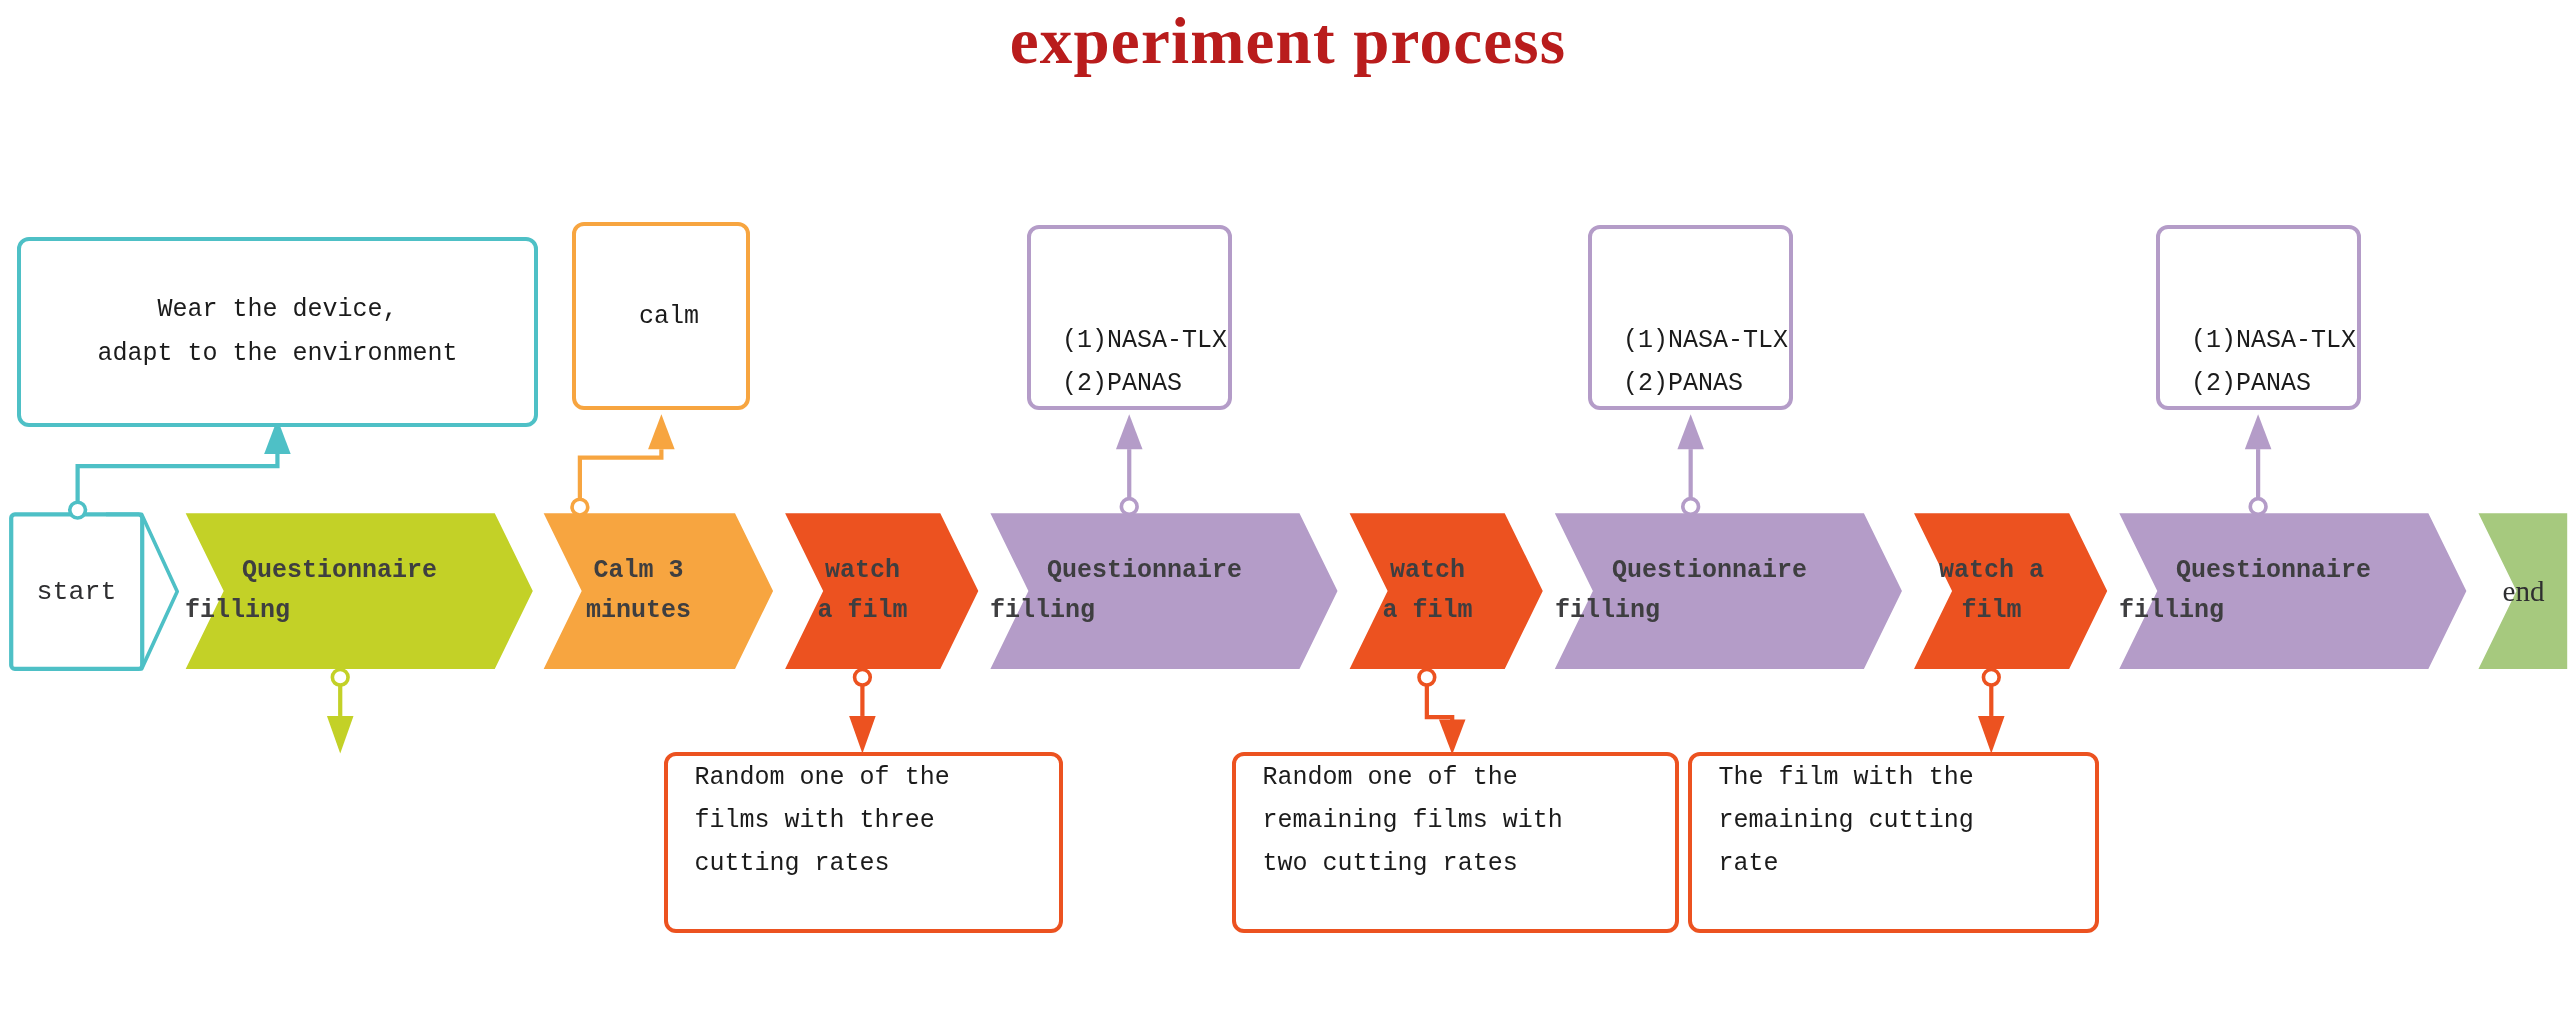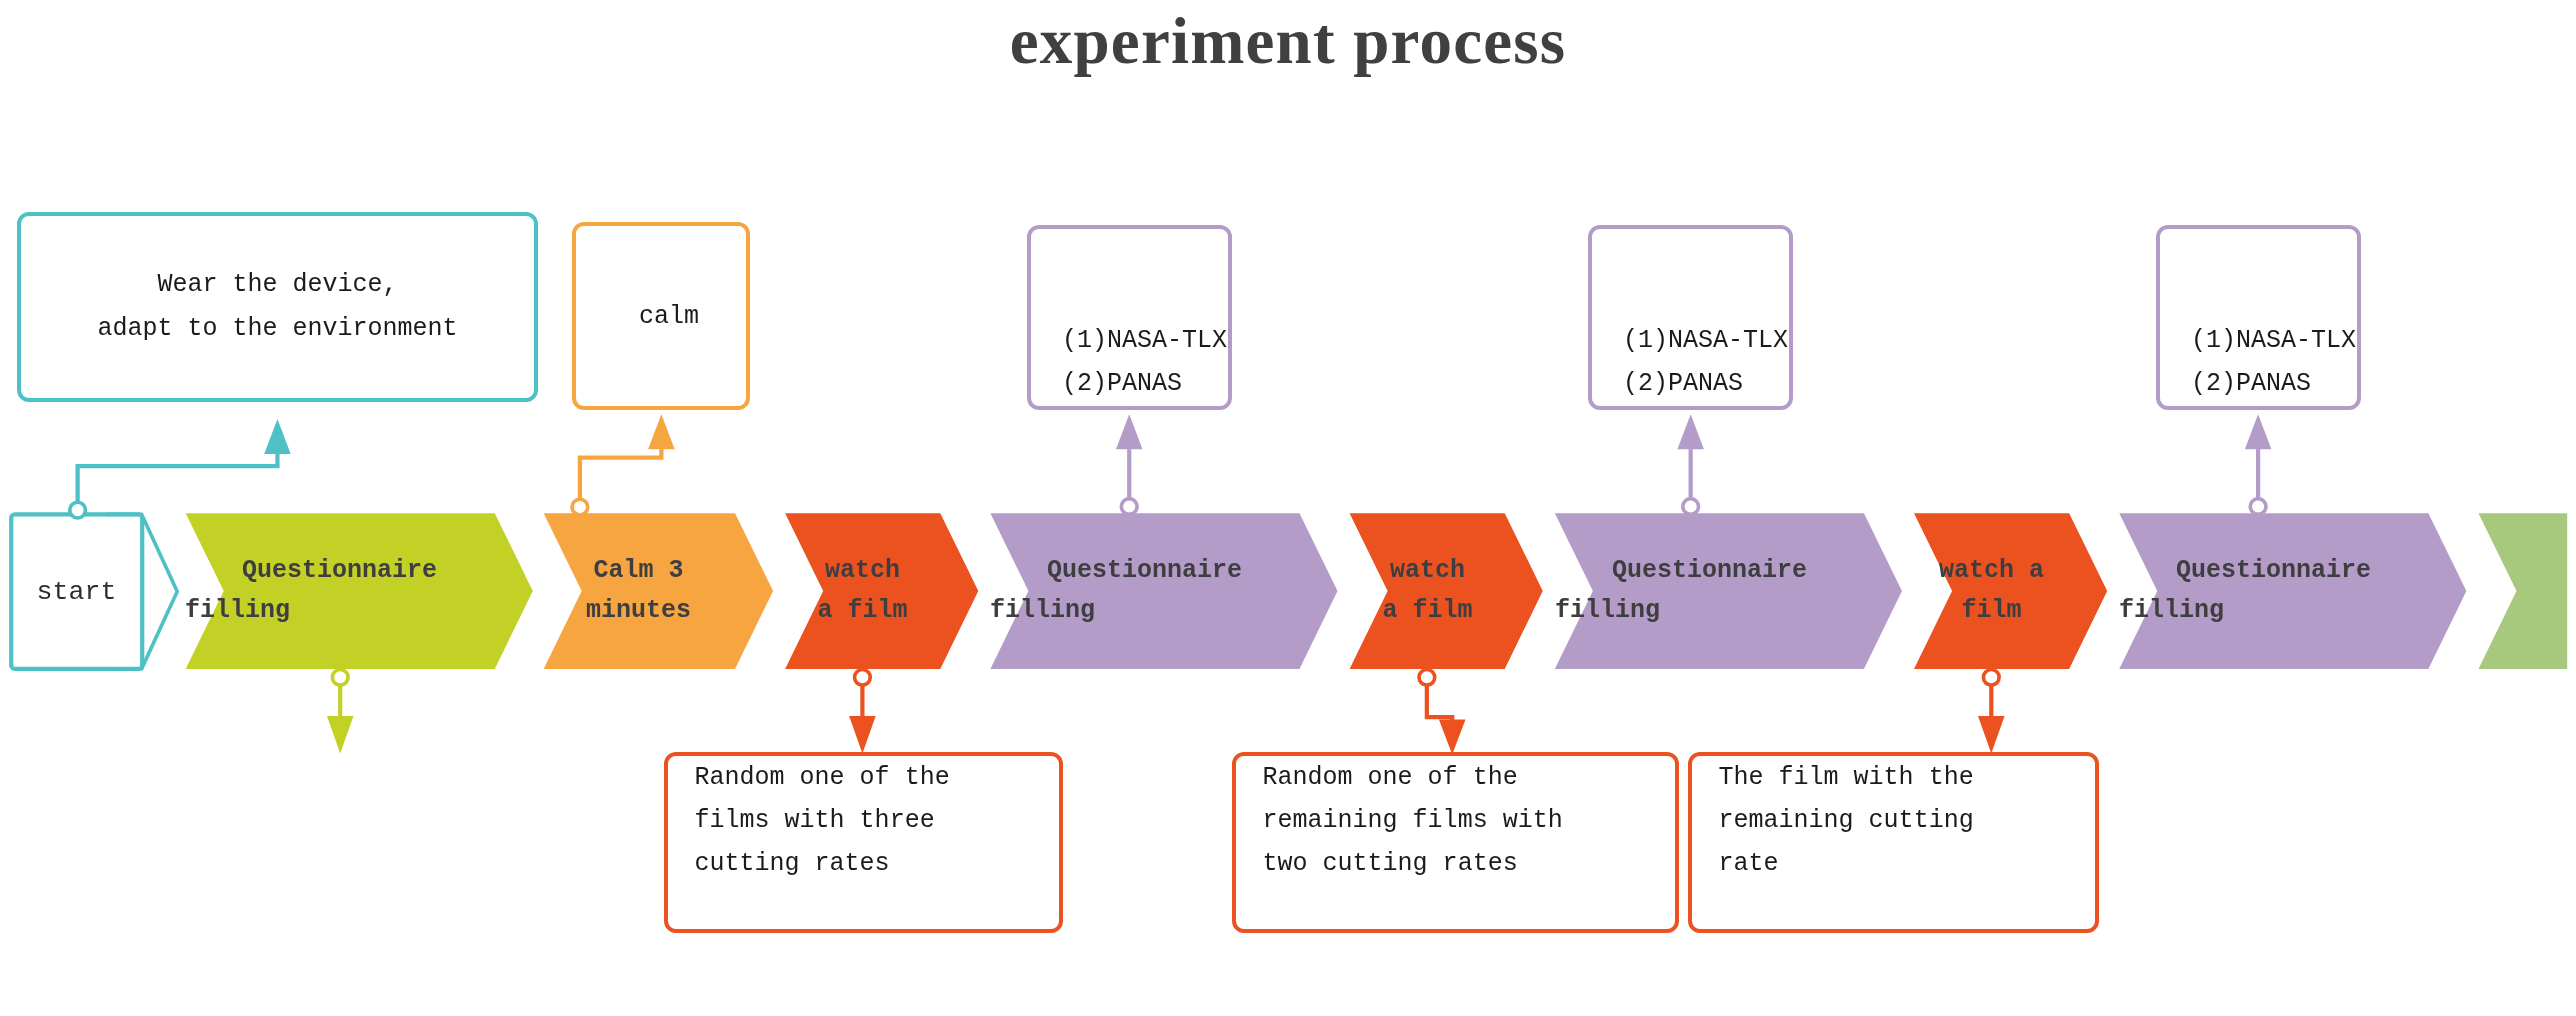--- a/index.html
+++ b/index.html
@@ -1,20 +1,20 @@
 <!DOCTYPE html>
 <html style="font-size:9.7px"><head>
 <meta charset="utf-8">
 <style>
   html,body{margin:0;padding:0;background:#ffffff;}
   #canvas{position:relative;width:2576px;height:1016px;background:#ffffff;overflow:hidden;
           font-family:"Liberation Mono","DejaVu Sans Mono",monospace;}
   .title{position:absolute;left:0;top:3.6px;width:100%;text-align:center;
          font-family:"Liberation Serif","DejaVu Serif",serif;font-weight:bold;
-         font-size:65px;color:#404040;letter-spacing:1.2px;}
+         font-size:65px;color:#b91c1c;letter-spacing:1.2px;}
   svg.layer{position:absolute;left:0;top:0;}
   .chev-label{position:absolute;top:513px;height:156px;display:flex;flex-direction:column;
               justify-content:center;font-weight:bold;font-size:25px;color:#3E3E40;line-height:1.6;}
   .chev-label .l1,.chev-label .l2{width:100%;text-align:center;}
   .chev-label.qstyle .l2{text-align:left;padding-right:22px;box-sizing:border-box;}
   .endpoint-label{position:absolute;display:flex;align-items:center;justify-content:center;
                   font-size:26.6px;color:#2e2e30;}
   .endlbl{font-family:"Liberation Serif","DejaVu Serif",serif;font-size:29px;}
   .note-box{position:absolute;box-sizing:border-box;background:#ffffff;border-style:solid;
             border-radius:12px;display:flex;}
@@ -116,22 +116,25 @@
   </div>
   <div class="chev-label" style="left:1914px;width:155px;">
     <div class="l1">watch a</div>
     <div class="l2">film</div>
   </div>
   <div class="chev-label qstyle" style="left:2119px;width:309px;">
     <div class="l1">Questionnaire</div>
     <div class="l2">filling</div>
   </div>
 
+  <div class="endpoint-label" style="left:2479px;top:513px;width:89px;height:156px;">
+    <span class="endlbl">end</span>
+  </div>
 
-  <div class="note-box nb-prepare" style="left: 17px; top: 212px; width: 521px; height: 190px; border-color: rgb(78, 192, 198);">
+  <div class="note-box nb-prepare" style="left: 17px; top: 237px; width: 521px; height: 190px; border-color: rgb(78, 192, 198);">
     <div class="note-text">Wear the device,
 adapt to the environment</div>
   </div>
   <div class="note-box nb-calm" style="left: 572px; top: 222px; width: 178px; height: 188px; border-color: rgb(247, 165, 64);">
     <div class="note-text">calm</div>
   </div>
   <div class="note-box nb-q" style="left: 1027px; top: 225px; width: 205px; height: 185px; border-color: rgb(180, 156, 200);">
     <div class="note-text">(1)NASA-TLX
 (2)PANAS</div>
   </div>

